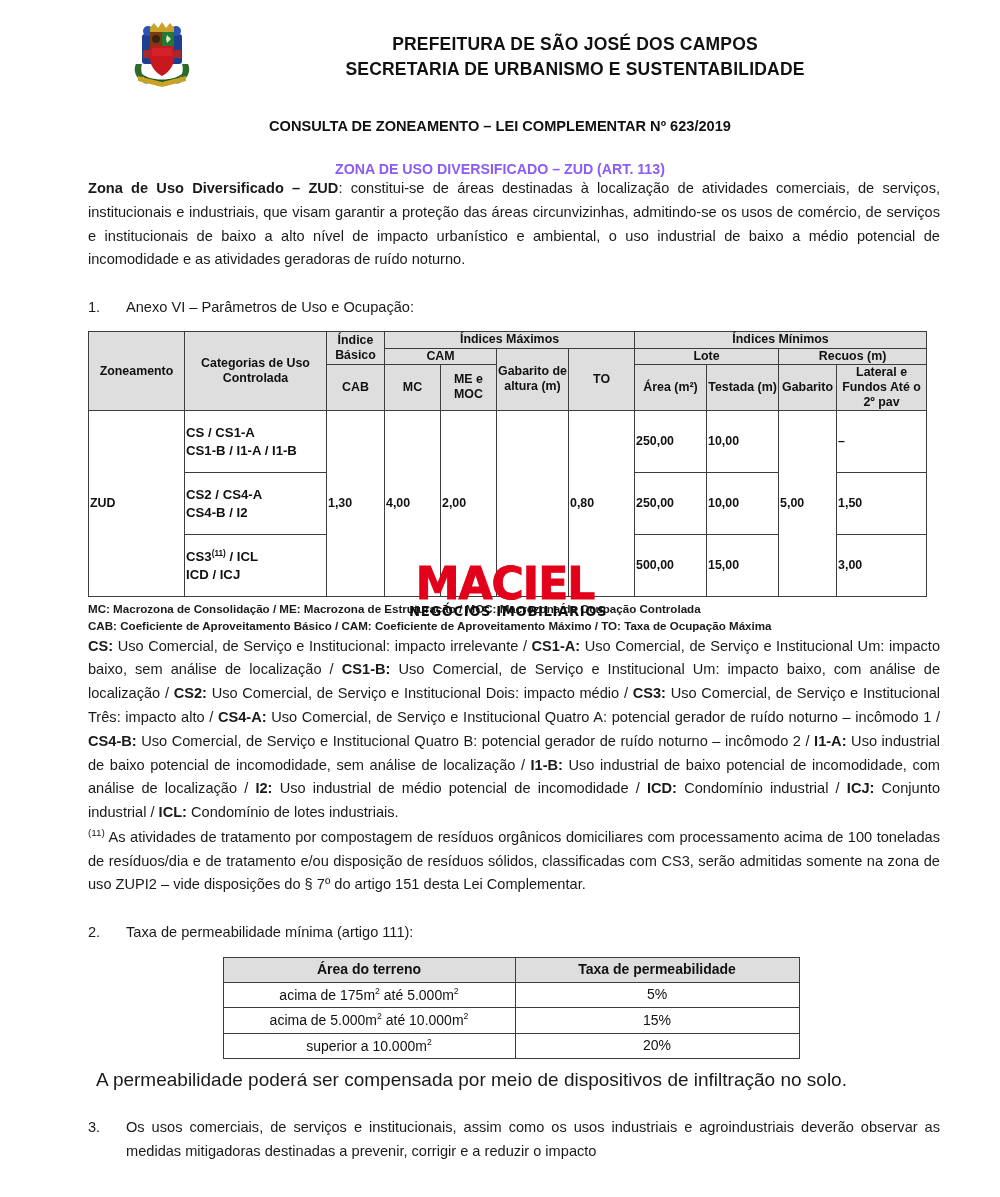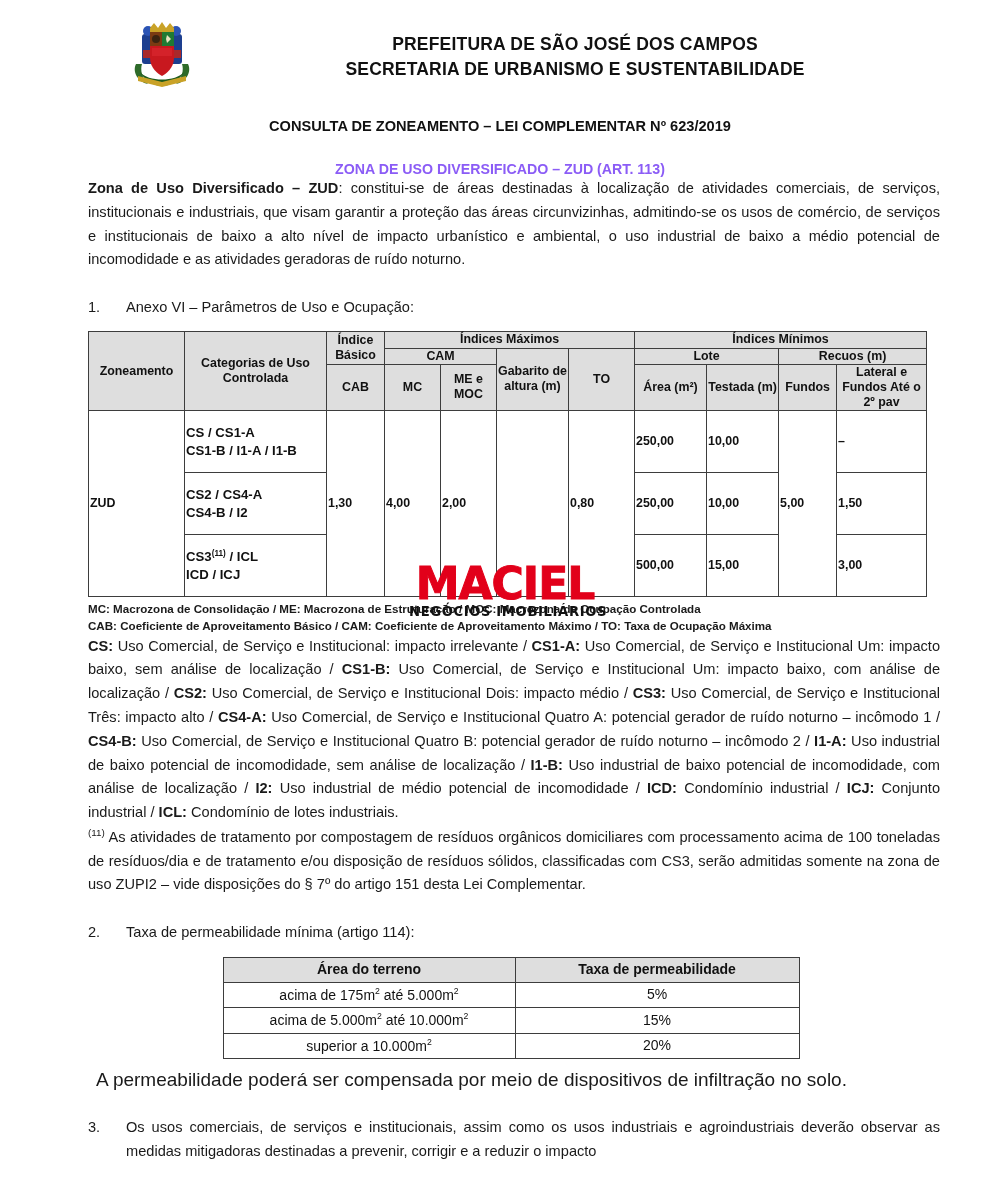--- a/index.html
+++ b/index.html
@@ -294,21 +294,21 @@
           <th rowspan="2">TO</th>
           <th colspan="2">Lote</th>
           <th colspan="2">Recuos (m)</th>
         </tr>
         <tr>
           <th rowspan="2">CAB</th>
           <th rowspan="2">MC</th>
           <th rowspan="2">ME e MOC</th>
           <th rowspan="2">Área (m²)</th>
           <th rowspan="2">Testada (m)</th>
-          <th rowspan="2">Fundos</th>
+          <th rowspan="2">Gabarito</th>
           <th rowspan="2">Lateral e Fundos Até o 2º pav</th>
         </tr>
         <tr></tr>
       </thead>
       <tbody>
         <tr style="height:62px">
           <td rowspan="3">ZUD</td>
           <td class="cat">
             <span>CS / CS1-A</span><br>
             <span>CS1-B / I1-A / I1-B</span>
@@ -350,21 +350,21 @@
     <div>CAB: Coeficiente de Aproveitamento Básico / CAM: Coeficiente de Aproveitamento Máximo / TO: Taxa de Ocupação Máxima</div>
   </div>
 
   <div class="content">
     <p class="para legend"><b>CS:</b><span> Uso Comercial, de Serviço e Institucional: impacto irrelevante / </span><b>CS1-A:</b><span> Uso Comercial, de Serviço e Institucional Um: impacto baixo, sem análise de localização / </span><b>CS1-B:</b><span> Uso Comercial, de Serviço e Institucional Um: impacto baixo, com análise de localização / </span><b>CS2:</b><span> Uso Comercial, de Serviço e Institucional Dois: impacto médio / </span><b>CS3:</b><span> Uso Comercial, de Serviço e Institucional Três: impacto alto / </span><b>CS4-A:</b><span> Uso Comercial, de Serviço e Institucional Quatro A: potencial gerador de ruído noturno – incômodo 1 / </span><b>CS4-B:</b><span> Uso Comercial, de Serviço e Institucional Quatro B: potencial gerador de ruído noturno – incômodo 2 / </span><b>I1-A:</b><span> Uso industrial de baixo potencial de incomodidade, sem análise de localização / </span><b>I1-B:</b><span> Uso industrial de baixo potencial de incomodidade, com análise de localização / </span><b>I2:</b><span> Uso industrial de médio potencial de incomodidade / </span><b>ICD:</b><span> Condomínio industrial / </span><b>ICJ:</b><span> Conjunto industrial / </span><b>ICL:</b><span> Condomínio de lotes industriais.</span></p>
 
     <p class="para footnote11"><span class="fn-mark">(11)</span><span> As atividades de tratamento por compostagem de resíduos orgânicos domiciliares com processamento acima de 100 toneladas de resíduos/dia e de tratamento e/ou disposição de resíduos sólidos, classificadas com CS3, serão admitidas somente na zona de uso ZUPI2 – vide disposições do § 7º do artigo 151 desta Lei Complementar.</span></p>
 
     <div class="numbered">
       <div class="num">2.</div>
-      <div class="txt">Taxa de permeabilidade mínima (artigo 114):</div>
+      <div class="txt">Taxa de permeabilidade mínima (artigo 111):</div>
     </div>
   </div>
 
   <div class="perm-wrap">
     <table class="perm">
       <colgroup>
           <col style="width:292px">
           <col style="width:284px">
         </colgroup>
       <thead>

